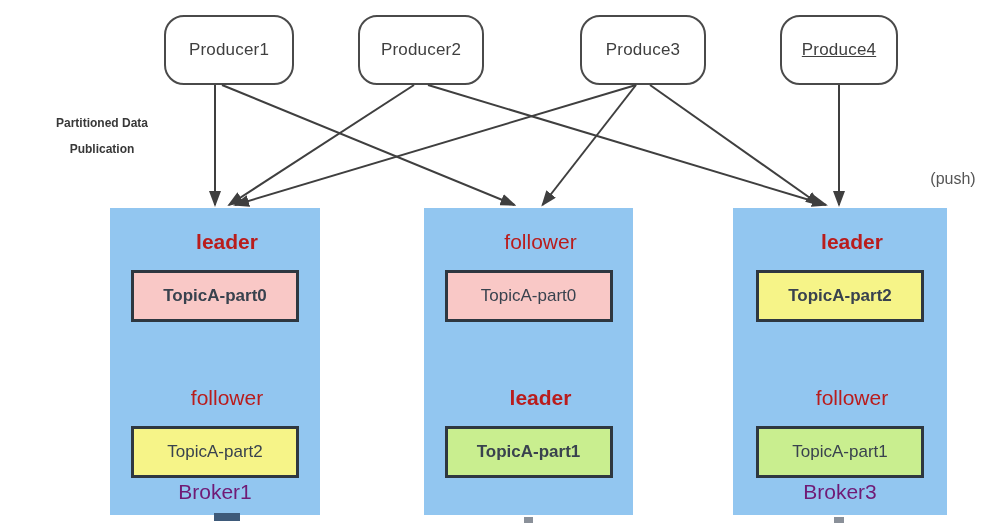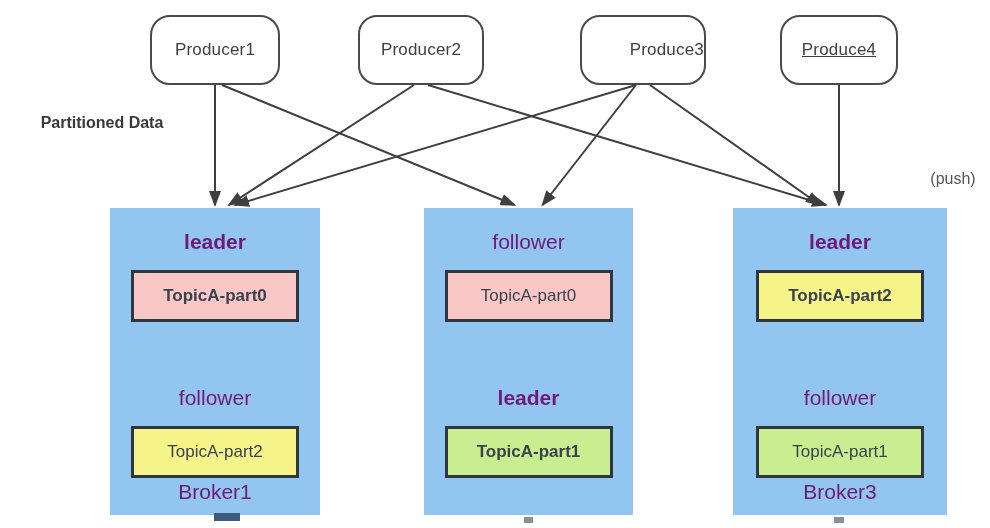--- a/index.html
+++ b/index.html
@@ -10,33 +10,33 @@
   
   .producer{
     position:absolute;top:15px;height:70px;box-sizing:border-box;
     background:#ffffff;border:2px solid #4a4a4a;border-radius:20px;
     display:flex;align-items:center;justify-content:center;
     font-size:17px;color:#3f3f3f;letter-spacing:0.2px;
   }
   
   .side-title{
     position:absolute;left:4px;top:110px;width:196px;text-align:center;
-    font-weight:bold;font-size:16px;line-height:26px;color:#383838;
+    font-weight:bold;font-size:12px;line-height:26px;color:#383838;
   }
   .push-label{
     position:absolute;left:920px;top:126px;width:66px;text-align:center;
     font-size:16px;color:#555555;margin-top:44px;
   }
   
   .broker{
     position:absolute;top:208px;height:307px;
   }
   .broker .role{
-    position:absolute;left:0;width:100%;text-align:center;
-    font-size:21px;color:#701a75;
+    position:absolute;left:12px;width:100%;text-align:center;
+    font-size:21px;color:#b91c1c;
   }
   .broker .role.r1{top:22px;}
   .broker .role.r2{top:178px;}
   .broker .role.bold, .topic.bold{font-weight:bold;}
   .topic{
     position:absolute;left:50%;transform:translateX(-50%);
     width:168px;height:52px;box-sizing:border-box;
     border:3px solid #2e3740;
     display:flex;align-items:center;justify-content:center;
     font-size:17px;color:#39424e;
@@ -50,35 +50,36 @@
   
   #arrows{position:absolute;left:0;top:0;width:990px;height:528px;pointer-events:none;}
   
   .cutmark{position:absolute;}
 </style>
 </head>
 <body>
 
 <div id="canvas">
 
-  <div class="producer" style="left:150px;width:130px;">
+  <div class="producer" style="left:164px;width:130px;">
     <span>Producer1</span>
   </div>
   <div class="producer" style="left:358px;width:126px;border-radius:19px;">
     <span>Producer2</span>
   </div>
-  <div class="producer" style="left:580px;width:126px;justify-content:flex-end;">
+  <div class="producer" style="left:580px;width:126px;">
     <span>Produce3</span>
   </div>
   <div class="producer" style="left:780px;width:118px;text-decoration:underline;">
     <span>Produce4</span>
   </div>
 
   <div class="side-title">
     <div>Partitioned Data</div>
+    <div>Publication</div>
   </div>
   <div class="push-label">(push)</div>
 
   <svg id="arrows">
     <defs>
       <marker id="ah" markerWidth="8" markerHeight="6" refX="7" refY="3" orient="auto" markerUnits="strokeWidth">
         <path d="M0,0 L8,3 L0,6 Z" fill="#3f3f3f"></path>
       </marker>
     </defs>
   <line x1="215" y1="85" x2="215" y2="205" stroke="#3f3f3f" stroke-width="2" marker-end="url(#ah)"></line>

